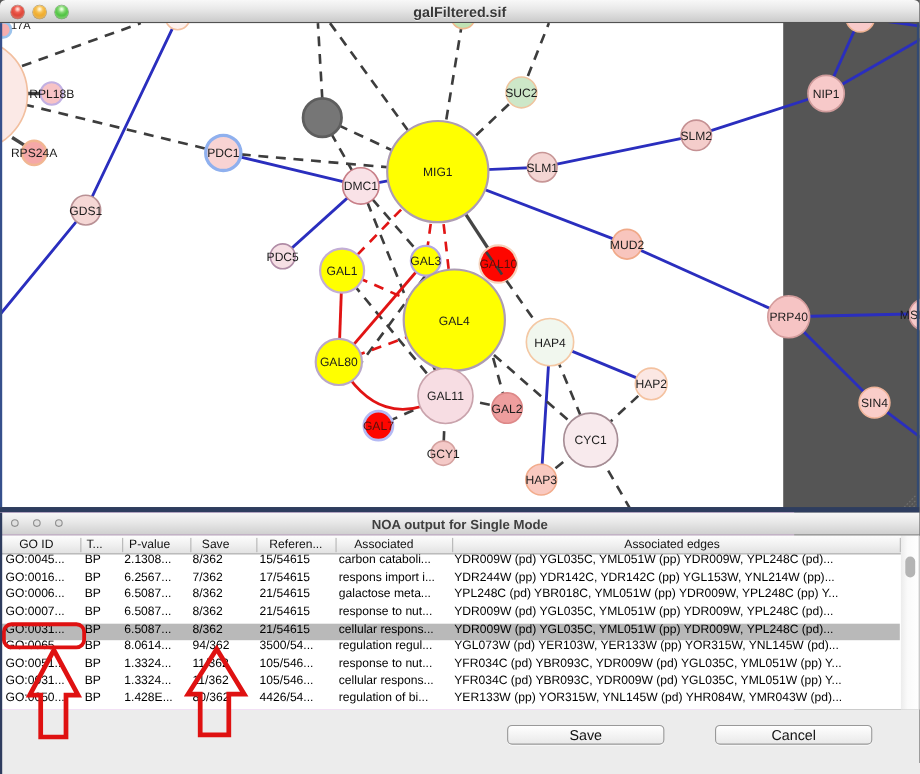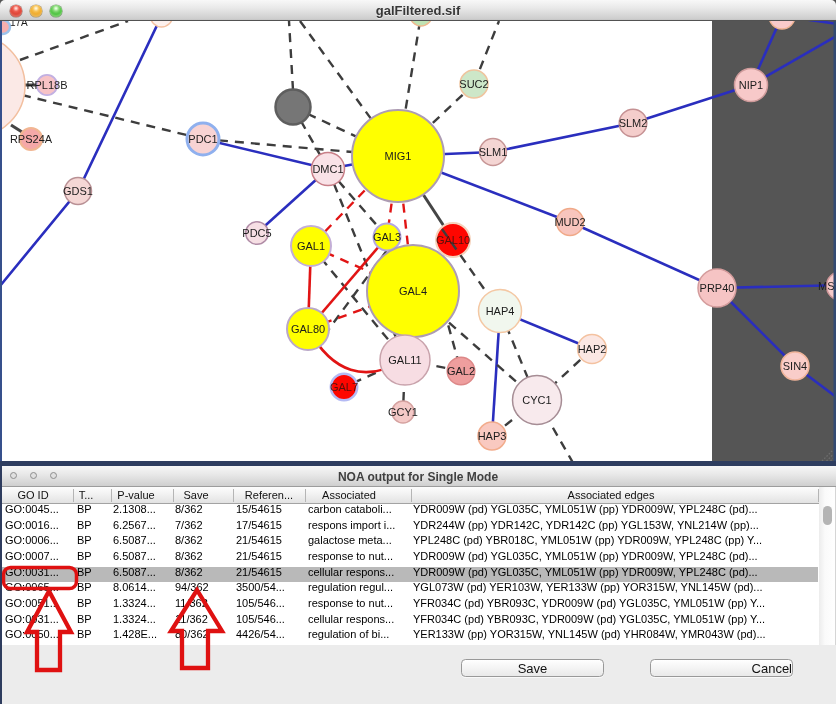--- a/index.html
+++ b/index.html
@@ -227,21 +227,21 @@
   <div class="row" style="top:111px;"><span class="c1">GO:0051...</span><span class="c2">BP</span><span class="c3">1.3324...</span><span class="c4">11/362</span><span class="c5">105/546...</span><span class="c6">response to nut...</span><span class="c7">YFR034C (pd) YBR093C, YDR009W (pd) YGL035C, YML051W (pp) Y...</span></div>
   <div class="row" style="top:126.7px;"><span class="c1">GO:0031...</span><span class="c2">BP</span><span class="c3">1.3324...</span><span class="c4">11/362</span><span class="c5">105/546...</span><span class="c6">cellular respons...</span><span class="c7">YFR034C (pd) YBR093C, YDR009W (pd) YGL035C, YML051W (pp) Y...</span></div>
   <div class="row" style="top:142.3px;"><span class="c1">GO:0050...</span><span class="c2">BP</span><span class="c3">1.428E...</span><span class="c4">80/362</span><span class="c5">4426/54...</span><span class="c6">regulation of bi...</span><span class="c7">YER133W (pp) YOR315W, YNL145W (pd) YHR084W, YMR043W (pd)...</span></div>
   <div id="scrollbar">
         <div id="thumb"></div>
       </div>
   <div style="position:absolute;left:835px;top:0;width:1px;height:158px;background:#d5d5d5;"></div>
  </div>
  <div id="btnrow">
   <div class="btn" style="left:461px;">Save</div>
-  <div class="btn" style="left:650px;text-align:right;">Cancel</div>
+  <div class="btn" style="left:650px;">Cancel</div>
  </div>
 </div>
 <div id="leftnavy"></div>
 <svg id="annot">
  <rect x="3.5" y="567.5" width="73" height="21" rx="7" fill="none" stroke="#df1111" stroke-width="3.5"></rect>
  <polygon points="49,591 71,632 60,632 60,670 37,670 37,632 27,632" fill="none" stroke="#df1111" stroke-width="4.3"></polygon>
  <polygon points="197,590 222,631 208,631 208,668 182,668 182,631 171,631" fill="none" stroke="#df1111" stroke-width="4.3"></polygon>
 </svg>
 
 </body></html>

